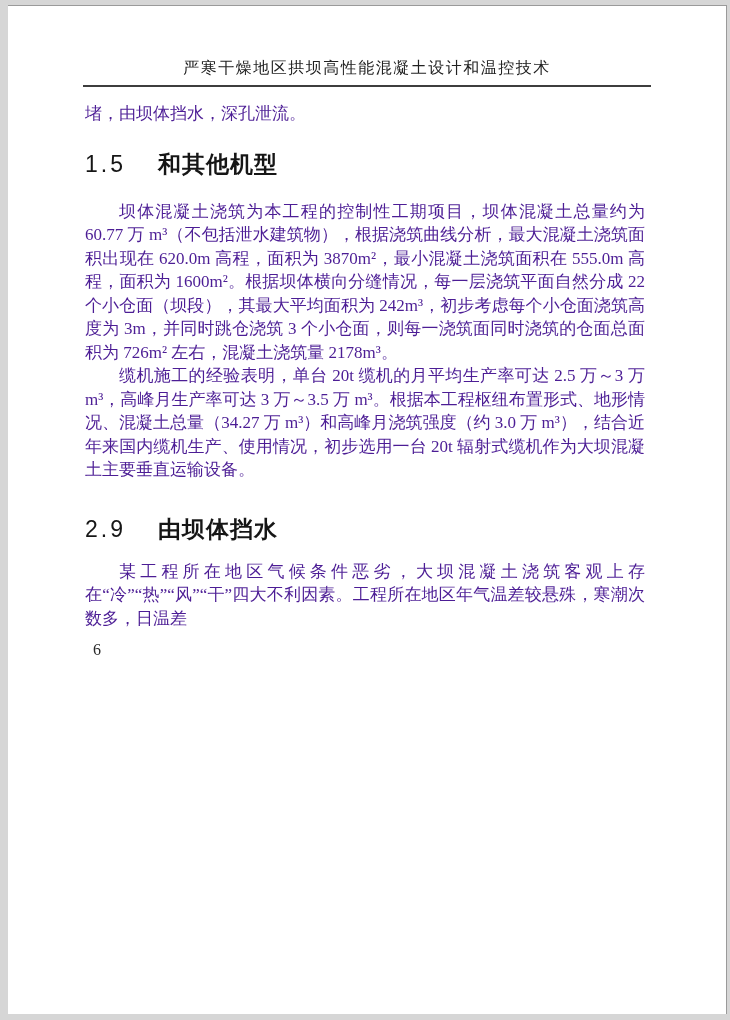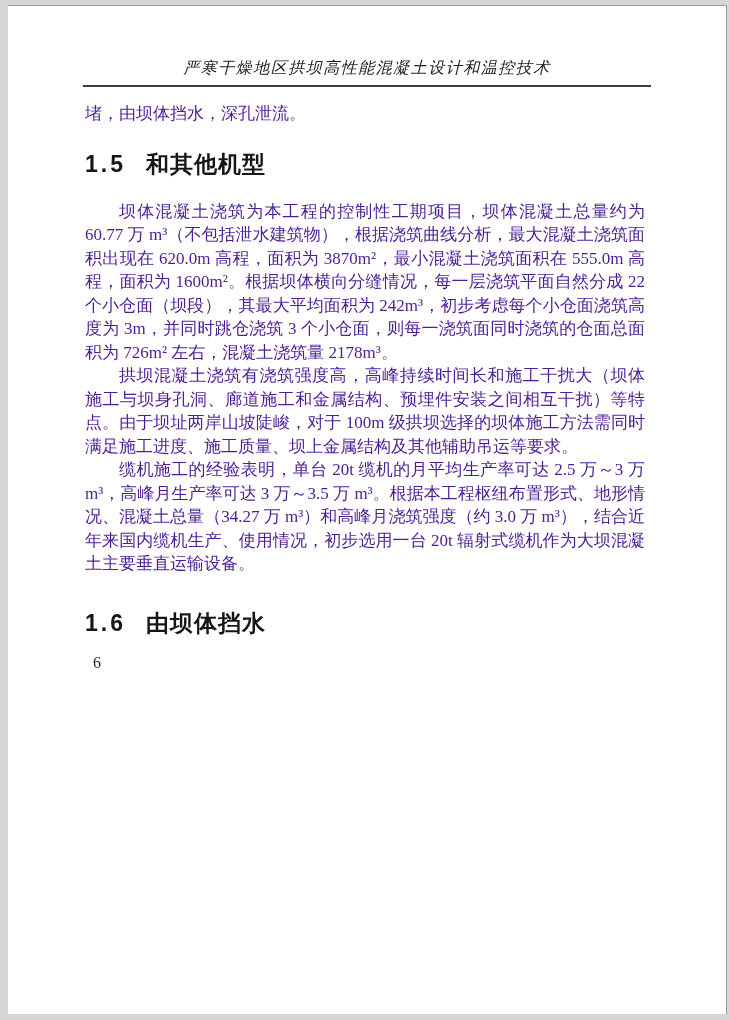--- a/index.html
+++ b/index.html
@@ -21,21 +21,20 @@
   }
   .running-header {
     margin-top: 52px;
     padding-bottom: 6px;
     border-bottom: 2px solid #3d3d3d;
     margin-left: -2px;
     margin-right: -6px;
     text-align: center;
   }
   .running-title {
-    font-style: italic;
     font-size: 16px;
     letter-spacing: 1.5px;
     color: #222222;
     white-space: nowrap;
     margin-top: 24px;
   }
   .body-text {
     font-size: 17px;
     line-height: 23.5px;
     text-align: justify;
@@ -47,22 +46,22 @@
   .section-heading {
     font-family: "Liberation Sans", "DejaVu Sans", sans-serif;
     font-weight: 700;
     font-size: 23px;
     color: #161616;
     letter-spacing: 1px;
   }
   .heading-1-5 { margin-top: 23px; margin-bottom: 20px; }
   .heading-1-6 { margin-top: 32px; margin-bottom: 15px; }
   .sec-num {
-    font-weight: 700;
-    margin-right: 20px;
+    font-weight: 400;
+    margin-right: 32px;
     letter-spacing: 3px;
     text-align: right;
   }
   .page-number {
     margin-top: 11px;
     margin-left: 8px;
     font-size: 16px;
     color: #2a2a2a;
   }
 </style>
@@ -75,23 +74,23 @@
     <div class="running-title">严寒干燥地区拱坝高性能混凝土设计和温控技术</div>
   </div>
 
   <p class="body-text no-indent continuation">堵，由坝体挡水，深孔泄流。</p>
 
   <h2 class="section-heading heading-1-5">
     <span class="sec-num">1.5</span><span class="sec-title">和其他机型</span>
   </h2>
 
   <p class="body-text">坝体混凝土浇筑为本工程的控制性工期项目，坝体混凝土总量约为 60.77 万 m³（不包括泄水建筑物），根据浇筑曲线分析，最大混凝土浇筑面积出现在 620.0m 高程，面积为 3870m²，最小混凝土浇筑面积在 555.0m 高程，面积为 1600m²。根据坝体横向分缝情况，每一层浇筑平面自然分成 22 个小仓面（坝段），其最大平均面积为 242m³，初步考虑每个小仓面浇筑高度为 3m，并同时跳仓浇筑 3 个小仓面，则每一浇筑面同时浇筑的仓面总面积为 726m² 左右，混凝土浇筑量 2178m³。</p>
-  <p class="body-text">拱坝混凝土浇筑有浇筑强度高，高峰持续时间长和施工干扰大（坝体施工与坝身孔洞、廊道施工和金属结构、预埋件安装之间相互干扰）等特点。由于坝址两岸山坡陡峻，对于 100m 级拱坝选择的坝体施工方法需同时满足施工进度、施工质量、坝上金属结构及其他辅助吊运等要求。</p>
   <p class="body-text">缆机施工的经验表明，单台 20t 缆机的月平均生产率可达 2.5 万～3 万 m³，高峰月生产率可达 3 万～3.5 万 m³。根据本工程枢纽布置形式、地形情况、混凝土总量（34.27 万 m³）和高峰月浇筑强度（约 3.0 万 m³），结合近年来国内缆机生产、使用情况，初步选用一台 20t 辐射式缆机作为大坝混凝土主要垂直运输设备。</p>
 
   <h2 class="section-heading heading-1-6">
-    <span class="sec-num">1.6</span><span class="sec-title">由坝体挡水</span>
+    <span class="sec-num">2.9</span><span class="sec-title">由坝体挡水</span>
   </h2>
 
+  <p class="body-text">某工程所在地区气候条件恶劣，大坝混凝土浇筑客观上存在“冷”“热”“风”“干”四大不利因素。工程所在地区年气温差较悬殊，寒潮次数多，日温差</p>
 
   <div class="page-number">6</div>
 
 </div>
 
 </body></html>

